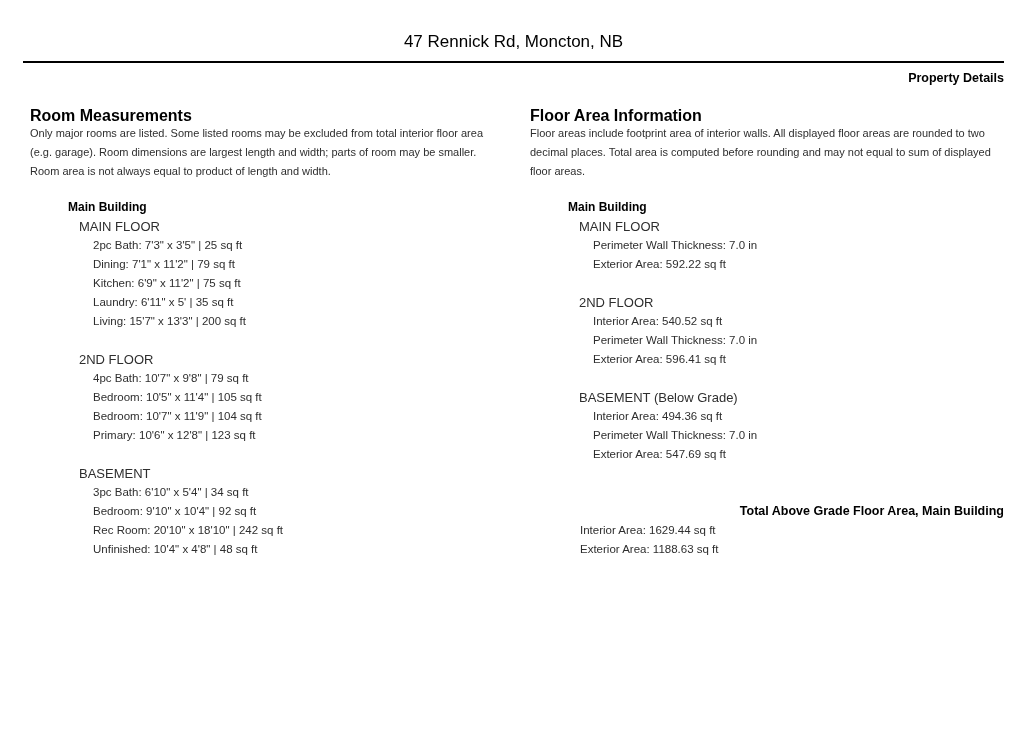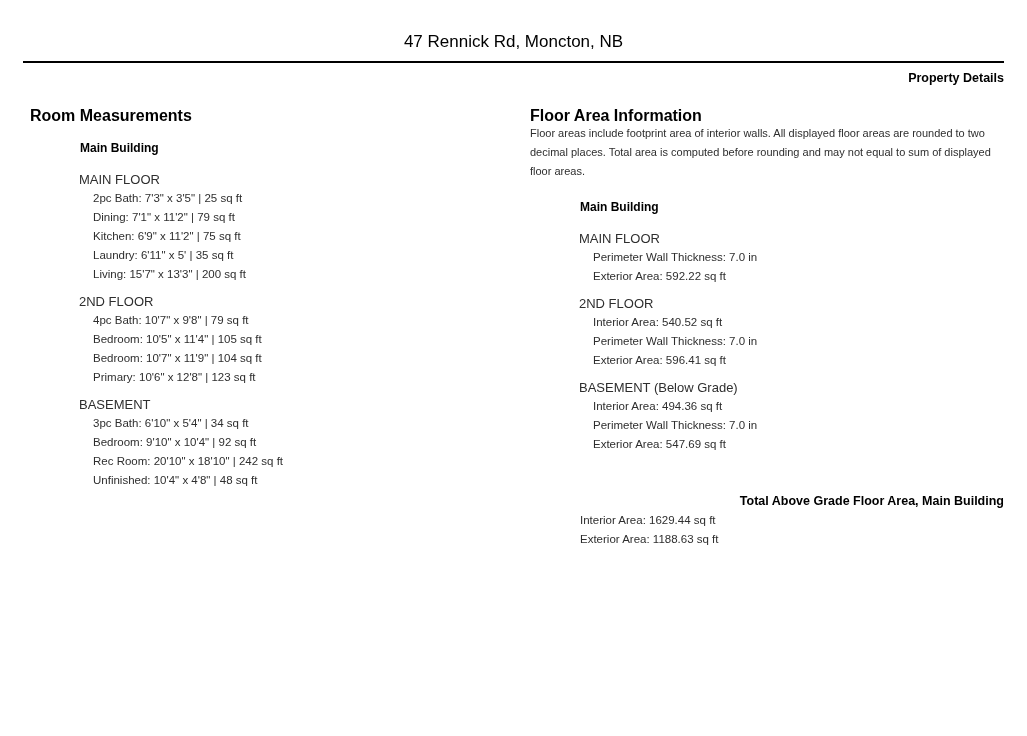--- a/index.html
+++ b/index.html
@@ -37,24 +37,24 @@
     line-height: 13px; margin: 0 0 2px 0;
   }
   .desc {
     font-size: 11px; line-height: 19px; margin: 0;
     color: #2e2e2e;
   }
 
   .building { margin-top: 17px; padding-left: 38px; }
   .building-name {
     font-size: 12px; font-weight: bold; color: #000;
-    line-height: 19px; margin: 12px;
+    line-height: 19px; margin: 0;
   }
   .floor { margin: 0; }
-  .floor + .floor { margin-top: 8px; }
+  .floor + .floor { margin-top: 19px; }
   .floor-name {
     font-size: 13px; line-height: 19px; color: #2e2e2e;
     padding-left: 11px;
   }
   .line {
     font-size: 11.5px; line-height: 19px; color: #2e2e2e;
     padding-left: 25px;
   }
 
   .total-block { margin-top: 38px; padding-left: 38px; }
@@ -70,20 +70,21 @@
 <div class="page">
 
   <div class="title">47 Rennick Rd, Moncton, NB</div>
   <hr class="divider">
   <div class="subtitle">Property Details</div>
 
   <div class="columns">
 
     <section class="col-left">
       <h2 class="section-heading">Room Measurements</h2>
+      <p class="desc">Only major rooms are listed. Some listed rooms may be excluded from total interior floor area (e.g. garage). Room dimensions are largest length and width; parts of room may be smaller. Room area is not always equal to product of length and width.</p>
 
       <div class="building">
         <h3 class="building-name">Main Building</h3>
 
         <div class="floor">
           <div class="floor-name">MAIN FLOOR</div>
           <div class="line">2pc Bath: 7'3" x 3'5" | 25 sq ft</div>
           <div class="line">Dining: 7'1" x 11'2" | 79 sq ft</div>
           <div class="line">Kitchen: 6'9" x 11'2" | 75 sq ft</div>
           <div class="line">Laundry: 6'11" x 5' | 35 sq ft</div>

